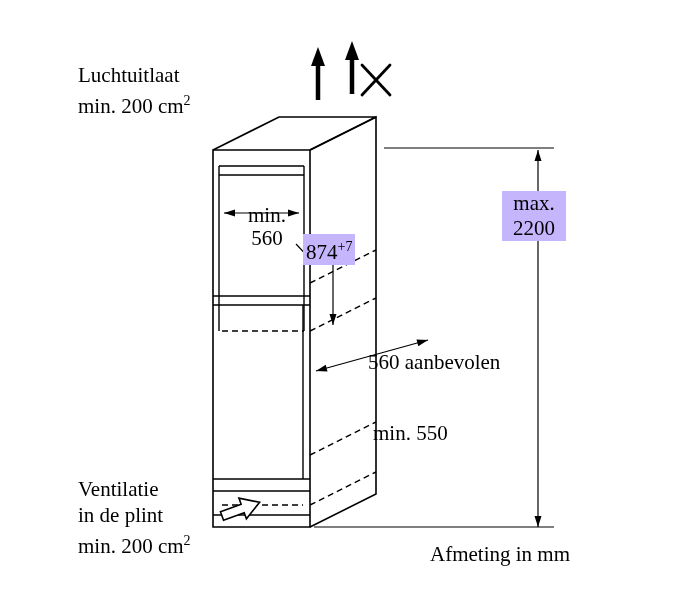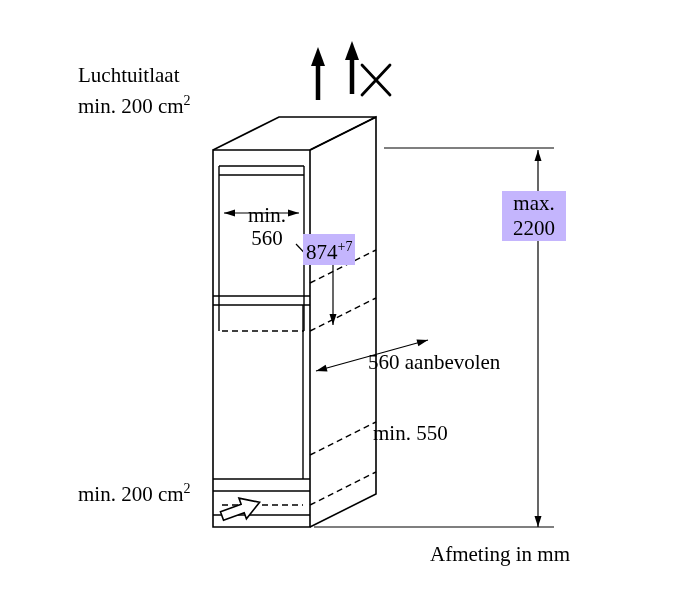--- a/index.html
+++ b/index.html
@@ -113,18 +113,20 @@
     <div>max.</div>
     <div class="dimnum">2200</div>
   </div>
 
   <div class="lbl" style="left:368px;top:350px;line-height:25px;">
     <div>560 aanbevolen</div>
     <div class="indent2">min. 550</div>
   </div>
 
   <div class="lbl" style="left:78px;top:476px;">
+    <div>Ventilatie</div>
+    <div>in de plint</div>
     <div><span>min. 200 cm</span><sup>2</sup></div>
   </div>
 
   <div class="lbl" style="left:430px;top:541px;">Afmeting in mm</div>
 
 </div>
 
 </body></html>

